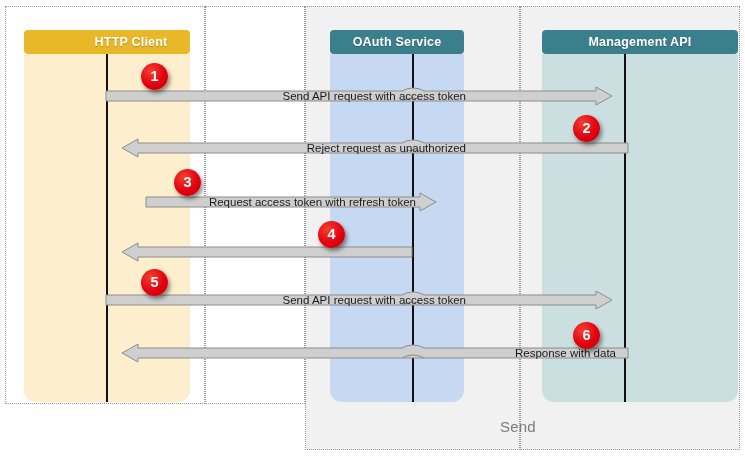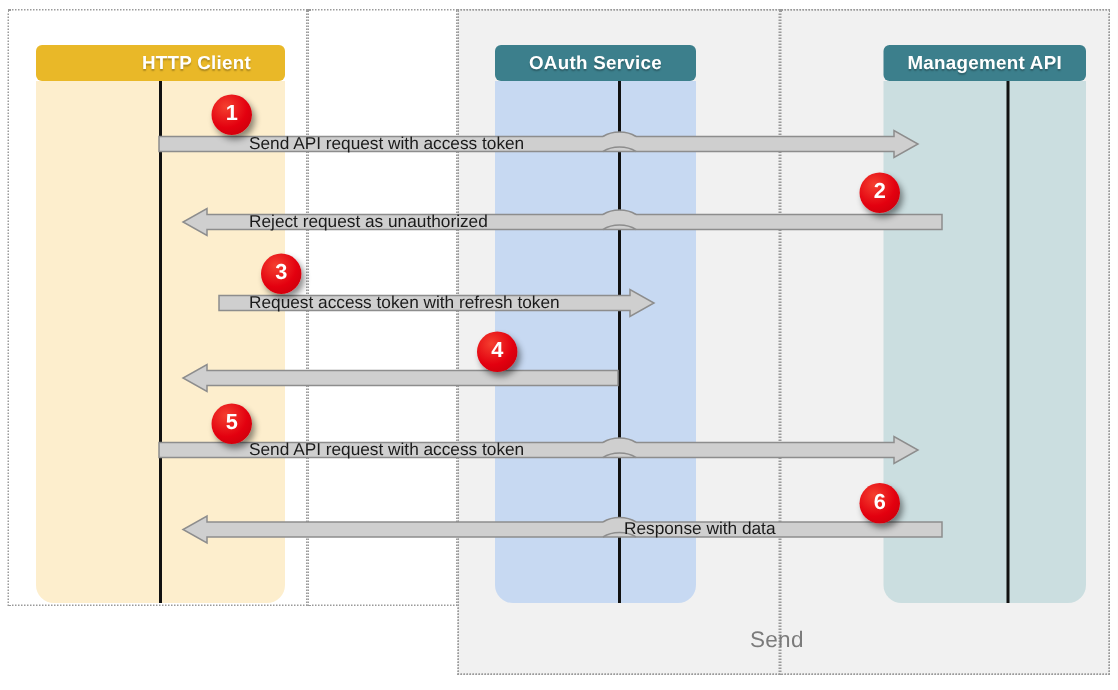--- a/index.html
+++ b/index.html
@@ -66,21 +66,21 @@
     position:absolute;
     height:18px;
   }
   .msg svg{display:block;overflow:visible;}
   .msg-label{
     position:absolute;
     top:0;height:18px;line-height:18px;
     font-size:11.5px;
     color:#1a1a1a;
     white-space:nowrap;
-    text-align:left;
+    text-align:right;
   }
 
   
   .badge{
     position:absolute;
     width:27px;height:27px;
     border-radius:50%;
     background:radial-gradient(circle at 36% 30%, #f4402f 0%, #e3000f 55%, #c00009 100%);
     color:#ffffff;
     font-weight:bold;
@@ -113,21 +113,21 @@
     <div class="p-head" style="background:#e9b828;padding-left:48px;">HTTP Client</div>
     <div class="lifeline" style="left:82px;top:24px;height:348px;"></div>
   </div>
 
   <div class="participant" style="left:330px;top:30px;width:134px;height:372px;">
     <div class="p-body" style="top:24px;height:348px;background:#c7d9f2;"></div>
     <div class="p-head" style="background:#3c7f8c;">OAuth Service</div>
     <div class="lifeline" style="left:82px;top:24px;height:348px;"></div>
   </div>
 
-  <div class="participant" style="left:542px;top:30px;width:135px;height:372px;margin-left:47px;">
+  <div class="participant" style="left:542px;top:30px;width:196px;height:372px;">
     <div class="p-body" style="top:24px;height:348px;background:#cbdee0;"></div>
     <div class="p-head" style="background:#3c7f8c;">Management API</div>
     <div class="lifeline" style="left:82px;top:24px;height:348px;"></div>
   </div>
 
   <div class="msg" style="left:106px;top:87px;width:522px;">
     <svg width="522" height="18" viewBox="0 0 522 18">
       <path d="M0,4 L490,4 L490,0 L506,9 L490,18 L490,14 L0,14 Z" fill="#cfcfcf" stroke="#8d8d8d" stroke-width="1"></path>
       <path d="M296,14 A16,11 0 0 1 318,14 L318,4 A16,11 0 0 0 296,4 Z" fill="#cfcfcf" stroke="none"></path>
       <path d="M296,14 A16,11 0 0 1 318,14 M296,4 A16,11 0 0 1 318,4" fill="none" stroke="#8d8d8d" stroke-width="1"></path>

